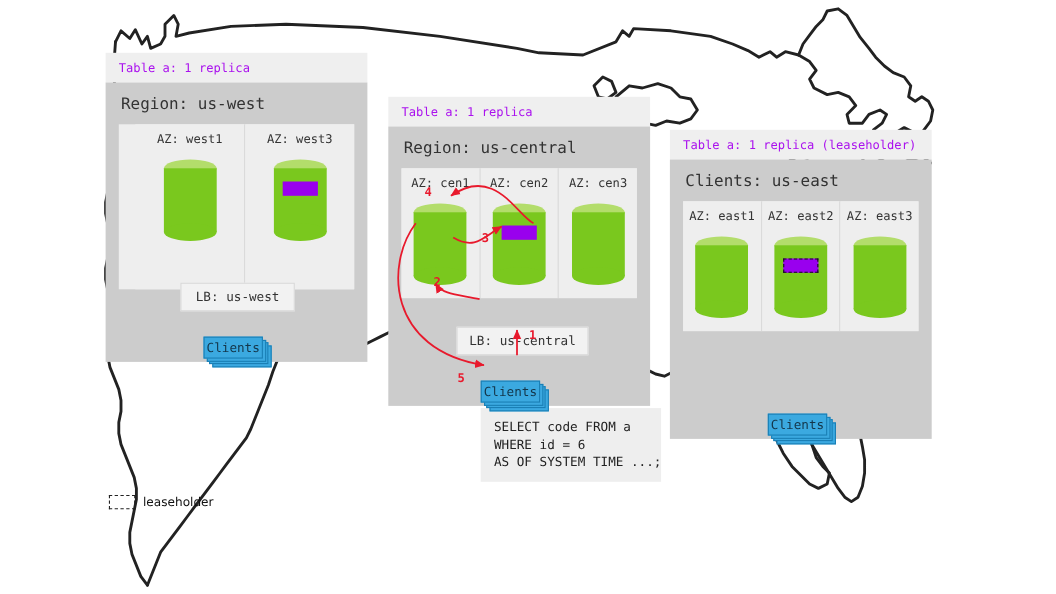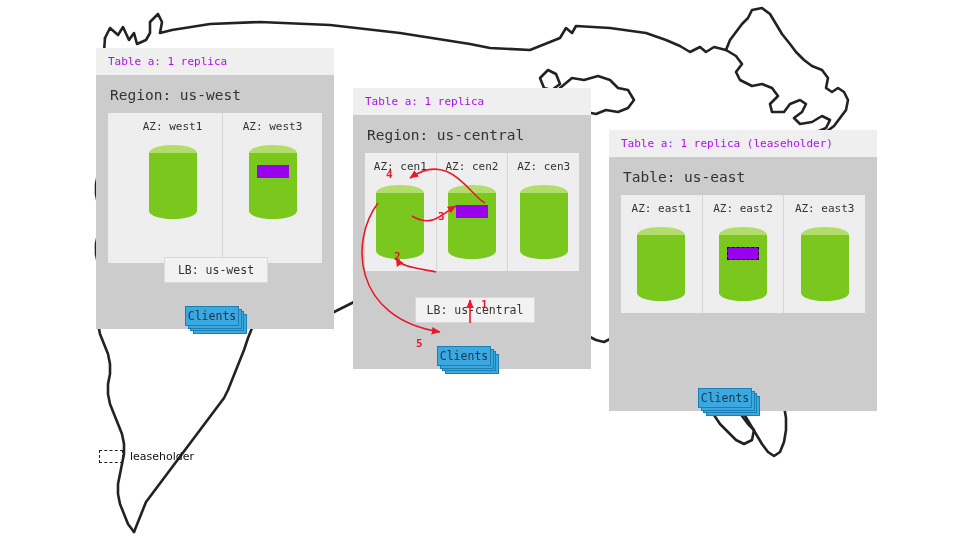--- a/index.html
+++ b/index.html
@@ -261,25 +261,28 @@
       <div class="lb" style="left:62px;top:182px;width:118px;height:24px;">LB: us-central</div>
       <div class="clients" style="left:84px;top:231px;width:68px;height:28px;">
         <div class="sheet" style="left:8px;top:8px;width:52px;height:18px;"></div>
         <div class="sheet" style="left:5px;top:5px;width:52px;height:18px;"></div>
         <div class="sheet" style="left:2.5px;top:2.5px;width:52px;height:18px;"></div>
         <div class="front" style="width:52px;height:18px;">Clients</div>
       </div>
     </div>
   </div>
 
-
-  <div class="region" style="left:609px;top:130px;width:268px;height:284px;">
+  <div class="sqlbox" style="left:437px;top:371px;width:140px;">SELECT code FROM a
+WHERE id = 6
+AS OF SYSTEM TIME ...;</div>
+
+  <div class="region" style="left:609px;top:118px;width:238px;height:284px;">
     <div class="region-title">Table a: 1 replica (leaseholder)</div>
     <div class="region-body" style="height:254px;position:relative;">
-      <div class="region-name">Table: us-east</div>
+      <div class="region-name">Clients: us-east</div>
       <div class="az-row" style="height:118px;">
         <div class="az">
           <div class="az-label">AZ: east1</div>
           <div class="cyl-wrap">
             <div class="cyl" style="width:48px;height:74px;">
               <div class="top" style="height:16px;"></div>
               <div class="body" style="top:8px;height:58px;"></div>
               <div class="bottomcap" style="top:58px;height:16px;"></div>
             </div>
           </div>

